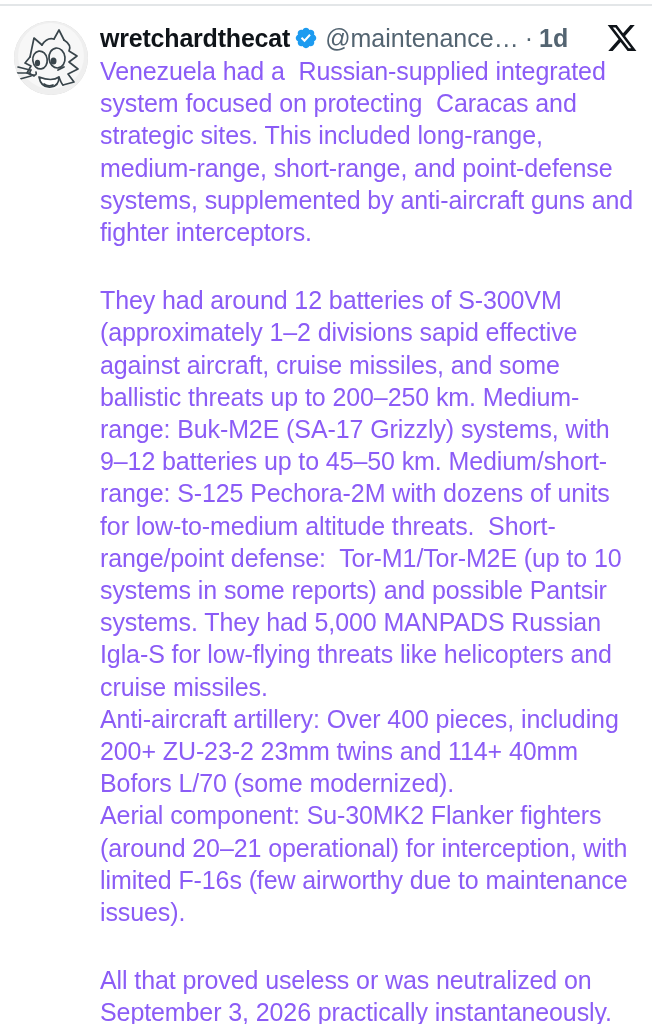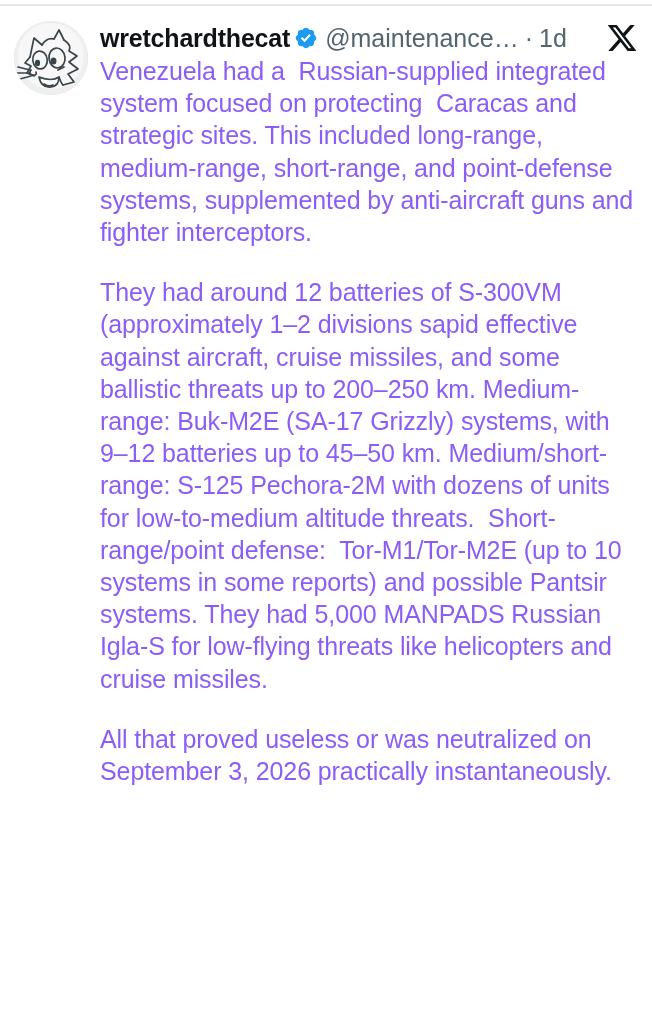--- a/index.html
+++ b/index.html
@@ -61,41 +61,41 @@
     flex: 0 0 auto;
   }
   .handle {
     color: #536471;
     margin-left: 7px;
     overflow: hidden;
     text-overflow: clip;
     cursor: pointer;
   }
   .sep { color: #536471; margin: 0 6px; }
-  .timestamp { color: #536471; cursor: pointer; }
+  .timestamp { color: #536471; cursor: pointer; font-weight: bold; }
   .x-logo {
     margin-left: auto;
     padding-left: 8px;
     display: flex;
     align-items: center;
     cursor: pointer;
   }
   .x-logo svg { width: 32px; height: 32px; }
   .body {
     margin-top: 0px;
     font-size: 25px;
     line-height: 32.2px;
     color: #8b5cf6;
     letter-spacing: -0.1px;
   }
   .body p {
     margin: 0;
     white-space: pre-wrap;
   }
-  .body p.gap-before { margin-top: 28px; }
+  .body p.gap-before { margin-top: 36px; }
 </style>
 </head>
 <body>
 
 <div class="screen">
   <div class="top-hairline"></div>
 
   <div class="tweet">
 
     <div class="avatar-col">
@@ -152,18 +152,20 @@
         <span class="x-logo">
           <svg viewBox="0 0 24 24" xmlns="http://www.w3.org/2000/svg">
             <path fill="#0f1419" d="M18.244 2.25h3.308l-7.227 8.26 8.502 11.24h-6.657l-5.214-6.817L4.99 21.75H1.68l7.73-8.835L1.254 2.25H8.08l4.713 6.231zm-1.161 17.52h1.833L7.084 4.126H5.117z"></path>
           </svg>
         </span>
       </div>
 
       <div class="body">
         <p>Venezuela had a  Russian-supplied integrated system focused on protecting  Caracas and strategic sites. This included long-range, medium-range, short-range, and point-defense systems, supplemented by anti-aircraft guns and fighter interceptors.</p>
         <p class="gap-before">They had around 12 batteries of S-300VM (approximately 1–2 divisions sapid effective against aircraft, cruise missiles, and some ballistic threats up to 200–250 km. Medium-range: Buk-M2E (SA-17 Grizzly) systems, with 9–12 batteries up to 45–50 km. Medium/short-range: S-125 Pechora-2M with dozens of units for low-to-medium altitude threats.  Short-range/point defense:  Tor-M1/Tor-M2E (up to 10 systems in some reports) and possible Pantsir systems. They had 5,000 MANPADS Russian Igla-S for low-flying threats like helicopters and cruise missiles.</p>
+        <p>Anti-aircraft artillery: Over 400 pieces, including 200+ ZU-23-2 23mm twins and 114+ 40mm Bofors L/70 (some modernized).</p>
+        <p>Aerial component: Su-30MK2 Flanker fighters (around 20–21 operational) for interception, with limited F-16s (few airworthy due to maintenance issues).</p>
         <p class="gap-before">All that proved useless or was neutralized on September 3, 2026 practically instantaneously.</p>
       </div>
 
     </div>
   </div>
 </div>
 
 </body></html>

